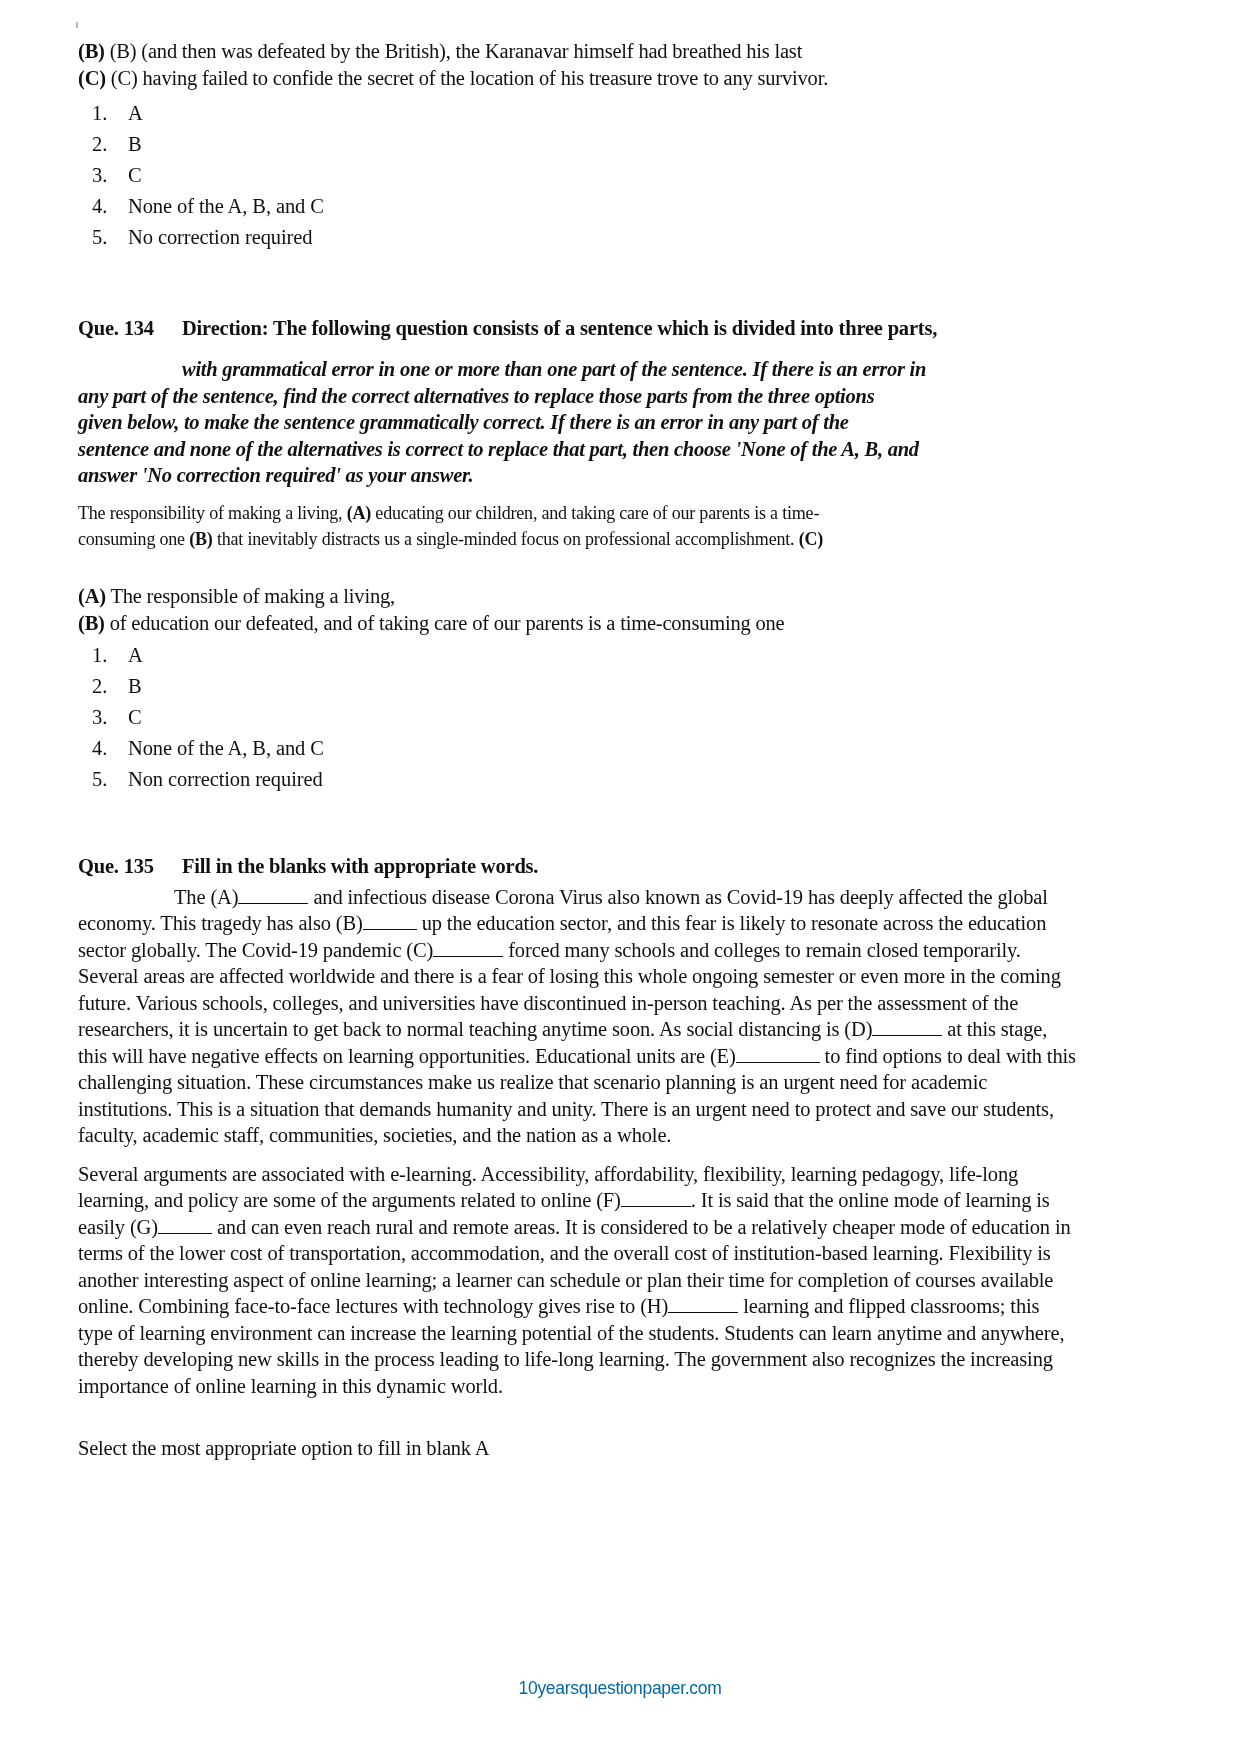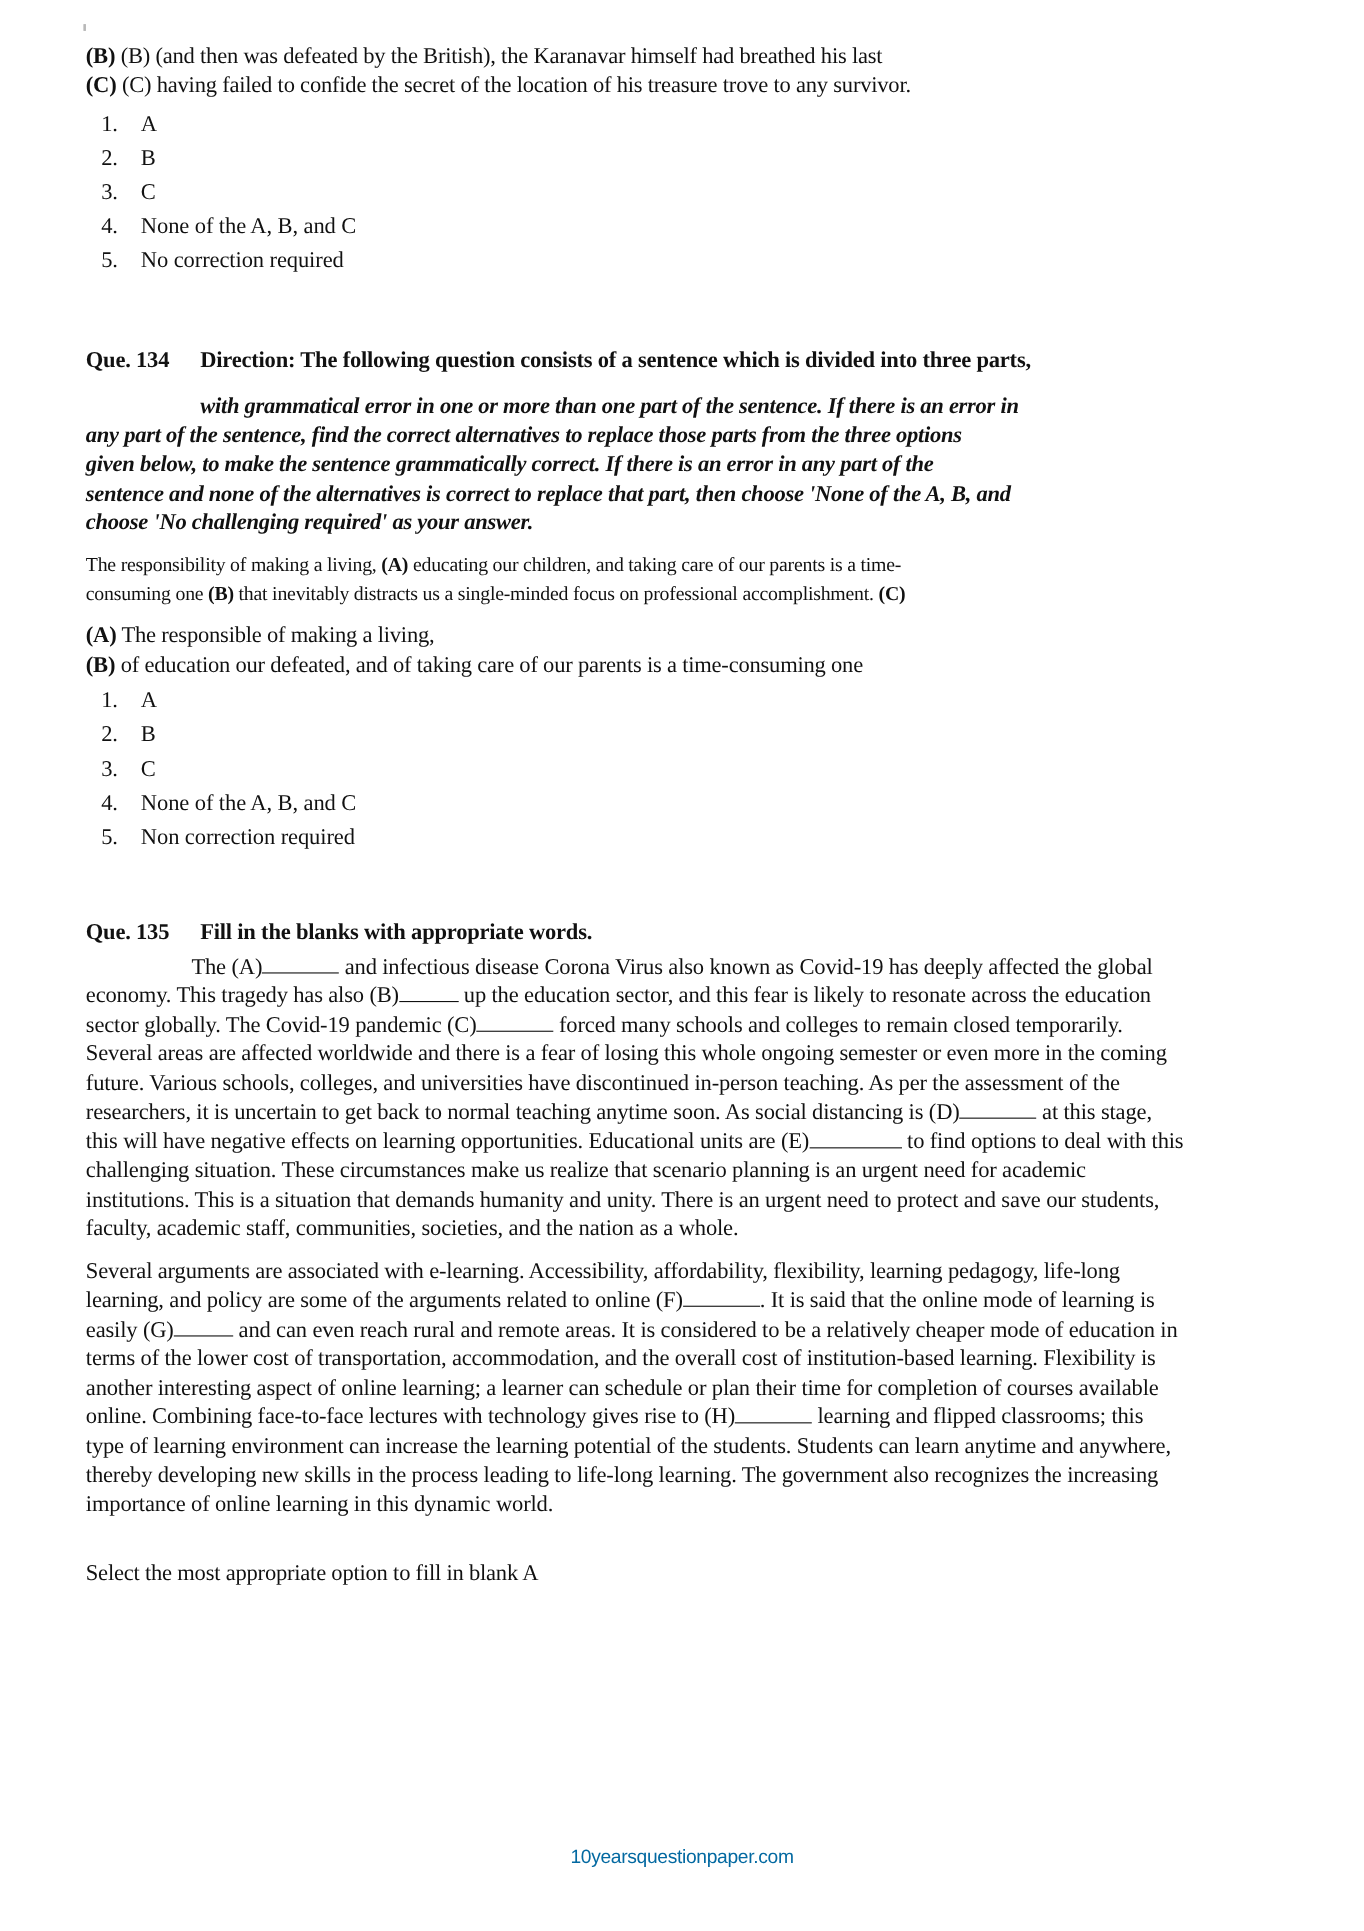--- a/index.html
+++ b/index.html
@@ -98,21 +98,21 @@
   }
   .direction-line.indent-1 { padding-left: 104px; }
 
   .sentence-block {
     margin-top: 11px;
     font-size: 18px;
     line-height: 26.5px;
     letter-spacing: -0.2px;
   }
   .abc-block {
-    margin-top: 12px;
+    margin-top: 30px;
     font-size: 20.5px;
     line-height: 27.5px;
     letter-spacing: -0.2px;
   }
   .abc-line { white-space: nowrap; }
 
   
   .passage {
     margin-top: 6px;
     font-size: 20.5px;
@@ -202,21 +202,21 @@
       <div class="q-head">
         <span class="q-num">Que. 134</span>
         <span class="q-title direction-line">Direction: The following question consists of a sentence which is divided into three parts,</span>
       </div>
 
       <div class="direction-body">
         <div class="direction-line indent-1">with grammatical error in one or more than one part of the sentence. If there is an error in</div>
         <div class="direction-line">any part of the sentence, find the correct alternatives to replace those parts from the three options</div>
         <div class="direction-line">given below, to make the sentence grammatically correct. If there is an error in any part of the</div>
         <div class="direction-line">sentence and none of the alternatives is correct to replace that part, then choose 'None of the A, B, and</div>
-        <div class="direction-line">choose 'No challenging required' as your answer.</div>
+        <div class="direction-line">answer 'No correction required' as your answer.</div>
       </div>
 
       <div class="sentence-block">
         <div>
           The responsibility of making a living, <span class="b">(A)</span> educating our children, and taking care of our parents is a time-
         </div>
         <div>
           consuming one <span class="b">(B)</span> that inevitably distracts us a single-minded focus on professional accomplishment. <span class="b">(C)</span>
         </div>
       </div>

